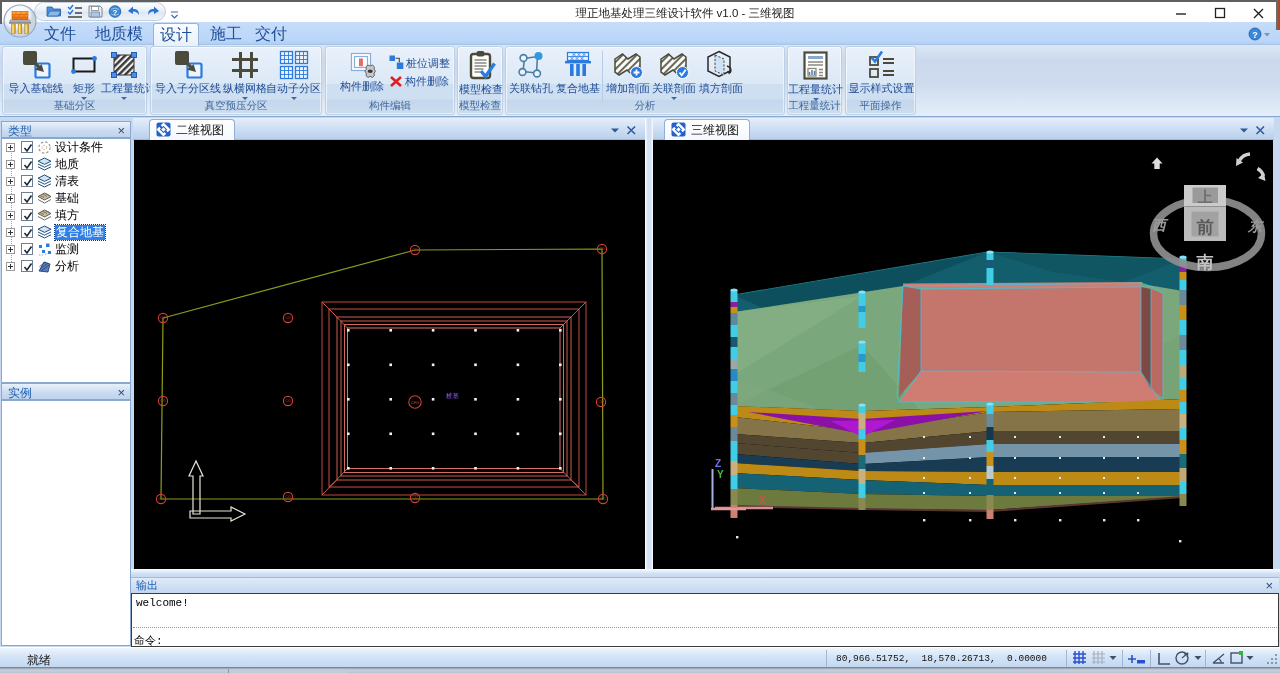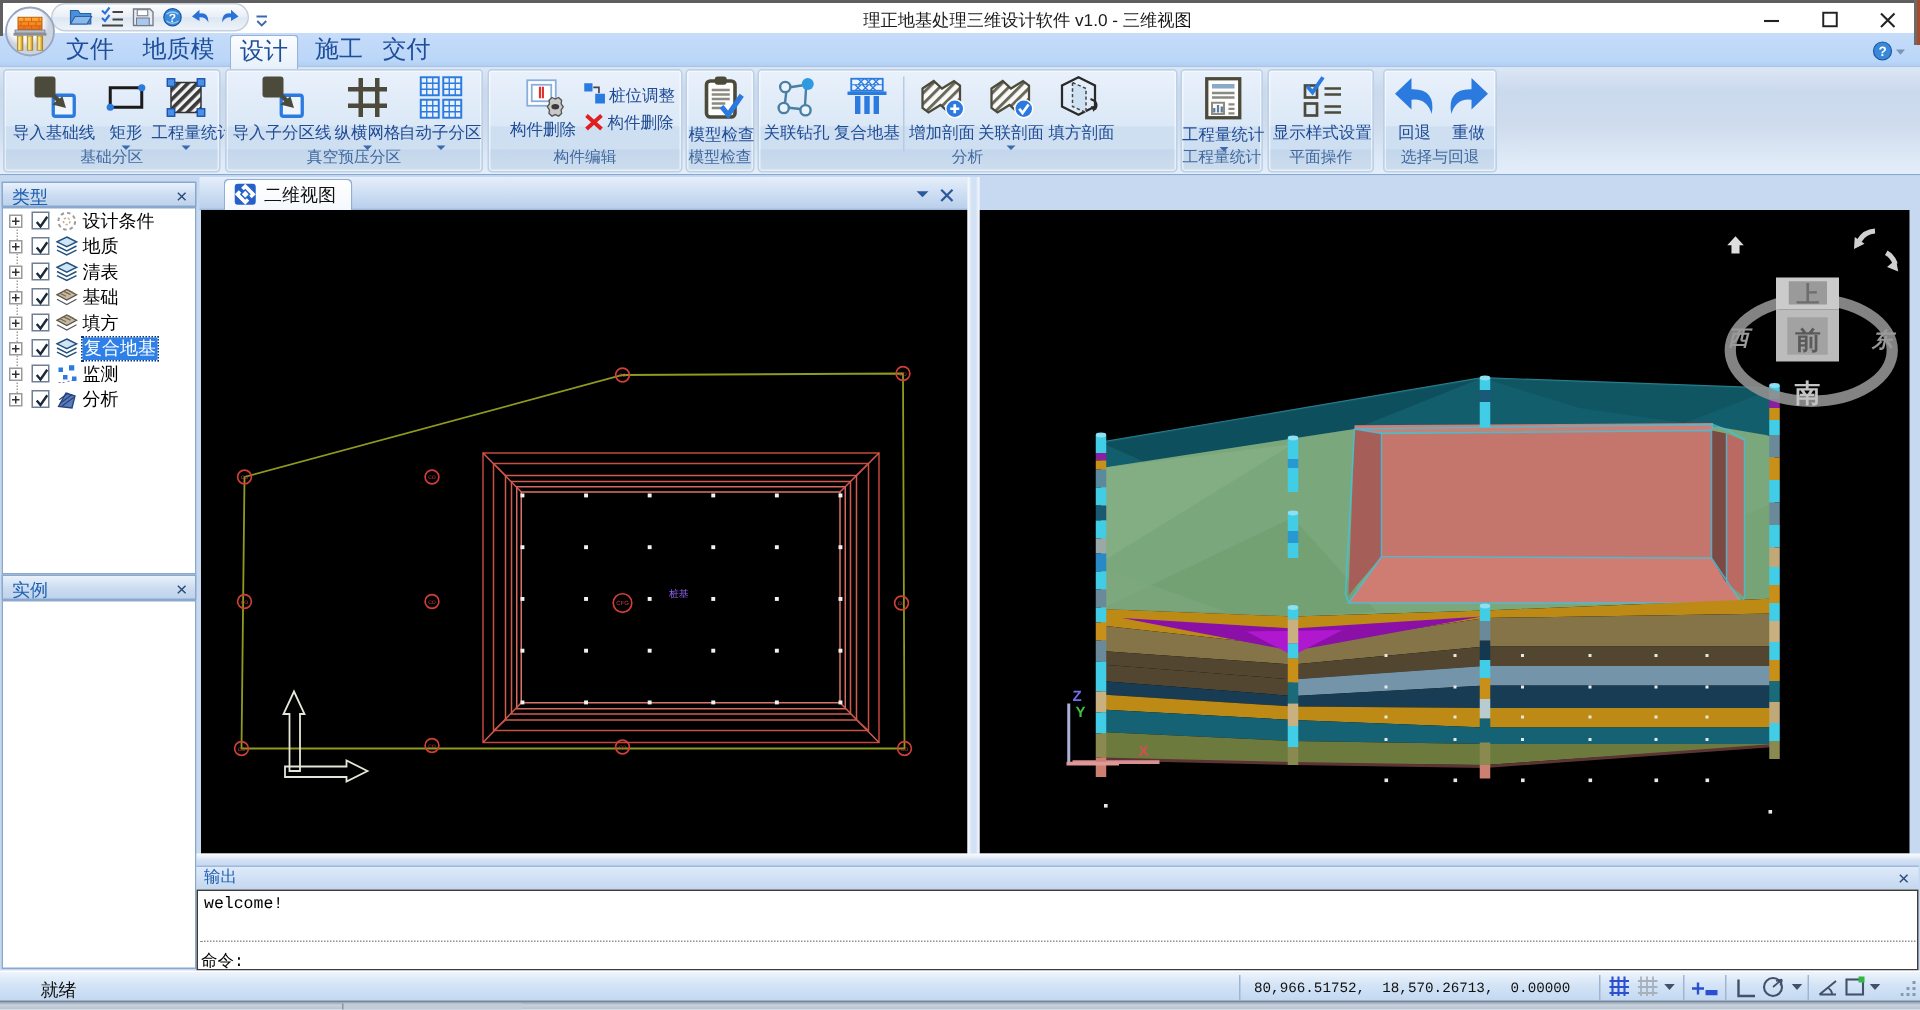--- a/index.html
+++ b/index.html
@@ -413,35 +413,20 @@
         <rect x="4" y="19" width="8" height="8" fill="none" stroke="#4c4a3a" stroke-width="1.8"></rect>
         <path d="M5.5 7.5 l3.5 4 7-10" stroke="#2a7ae0" stroke-width="2.6" fill="none"></path>
         <path d="M17 9 h11 M17 13 h11 M17 21 h11 M17 25 h11" stroke="#4c4a3a" stroke-width="1.8"></path>
       </svg>
       <span class="rlb">显示样式设置</span>
     </div>
     <div class="gcap">平面操作</div>
   </div>
 
   
-  <div class="rgroup" style="left:922px; width:76px;">
-    <div class="rbtn" style="left:3px; width:34px;">
-      <svg class="ric" width="32" height="30" viewBox="0 0 32 30">
-        <path d="M14 2 L3 12.5 14 23 14 16.5 q10-1.5 13.5 9.5 q3-17-13.5-16.5 z" fill="#2a7ae0"></path>
-      </svg>
-      <span class="rlb">回退</span>
-    </div>
-    <div class="rbtn" style="left:39px; width:34px;">
-      <svg class="ric" width="32" height="30" viewBox="0 0 32 30">
-        <path d="M18 2 L29 12.5 18 23 18 16.5 q-10-1.5-13.5 9.5 q-3-17 13.5-16.5 z" fill="#2a7ae0"></path>
-      </svg>
-      <span class="rlb">重做</span>
-    </div>
-    <div class="gcap">选择与回退</div>
-  </div>
 </div>
 
 <div id="mainbg"></div>
 
 <div class="dockhdr" style="top:121px;">类型<span class="x">×</span></div>
 <div class="dockpanel" style="top:138px; height:245px;"></div>
 <div id="treeline" style="top:150px; height:120px;"></div>
 <div id="tree">
   <svg width="0" height="0">
         <defs>
@@ -652,20 +637,34 @@
 
   <text x="312" y="258" font-size="6.5" fill="#9160f0">桩基</text>
 
   <g fill="none" stroke="#e6e6d8" stroke-width="1.2">
     <polygon points="62,321 55,336 59,336 59,374 66,374 66,336 69,336"></polygon>
     <polygon points="111,374 97,367 97,371 56,371 56,378 97,378 97,381"></polygon>
   </g>
 </svg>
 </div>
 
+<div class="vstrip" style="left:653px; width:621px;">
+  <div class="vtab" style="left:11px;"><svg width="15" height="15" viewBox="0 0 15 15">
+          <rect x="0.5" y="0.5" width="14" height="14" rx="2" fill="#2561c8"></rect>
+          <path d="M7.5 2.2 L12.8 7.5 7.5 12.8 2.2 7.5 z" fill="none" stroke="#ffffff" stroke-width="2.4"></path>
+          <path d="M3 3 L12 12" stroke="#2561c8" stroke-width="2.2"></path>
+          <rect x="5.9" y="5.9" width="3.2" height="3.2" fill="#fff" transform="rotate(45 7.5 7.5)"></rect>
+        </svg>三维视图</div>
+  <div class="vctrl" style="right:25px;"><svg width="10" height="9">
+          <path d="M1 2.5 l4 4 4-4" fill="#2a5a9a"></path>
+        </svg></div>
+  <div class="vctrl" style="right:8px;"><svg width="11" height="11">
+          <path d="M1.5 1.5 L9 9 M9 1.5 L1.5 9" stroke="#2a5a9a" stroke-width="1.5"></path>
+        </svg></div>
+</div>
 <div class="canvas" style="left:653px; width:620px;">
 <svg width="620" height="429" viewBox="0 0 620 429">
 
   <polygon points="81,155 335,112 530,119 530,150 81,175" fill="#135e6d"></polygon>
   <path d="M81,155 L335,112 530,119" fill="none" stroke="#2e8fa0" stroke-width="1.2" opacity="0.9"></path>
   <polygon points="81,155 335,112 250,146 110,168" fill="#0d4b58" opacity="0.75"></polygon>
   <polygon points="335,112 530,119 470,142 400,132" fill="#10525f" opacity="0.8"></polygon>
 
   <polygon points="81,172 250,146 489,144 530,151 530,259 337,267 209,271 81,266" fill="#7ba77c"></polygon>
   <polygon points="81,172 209,156 81,235" fill="#88b189" opacity="0.6"></polygon>

